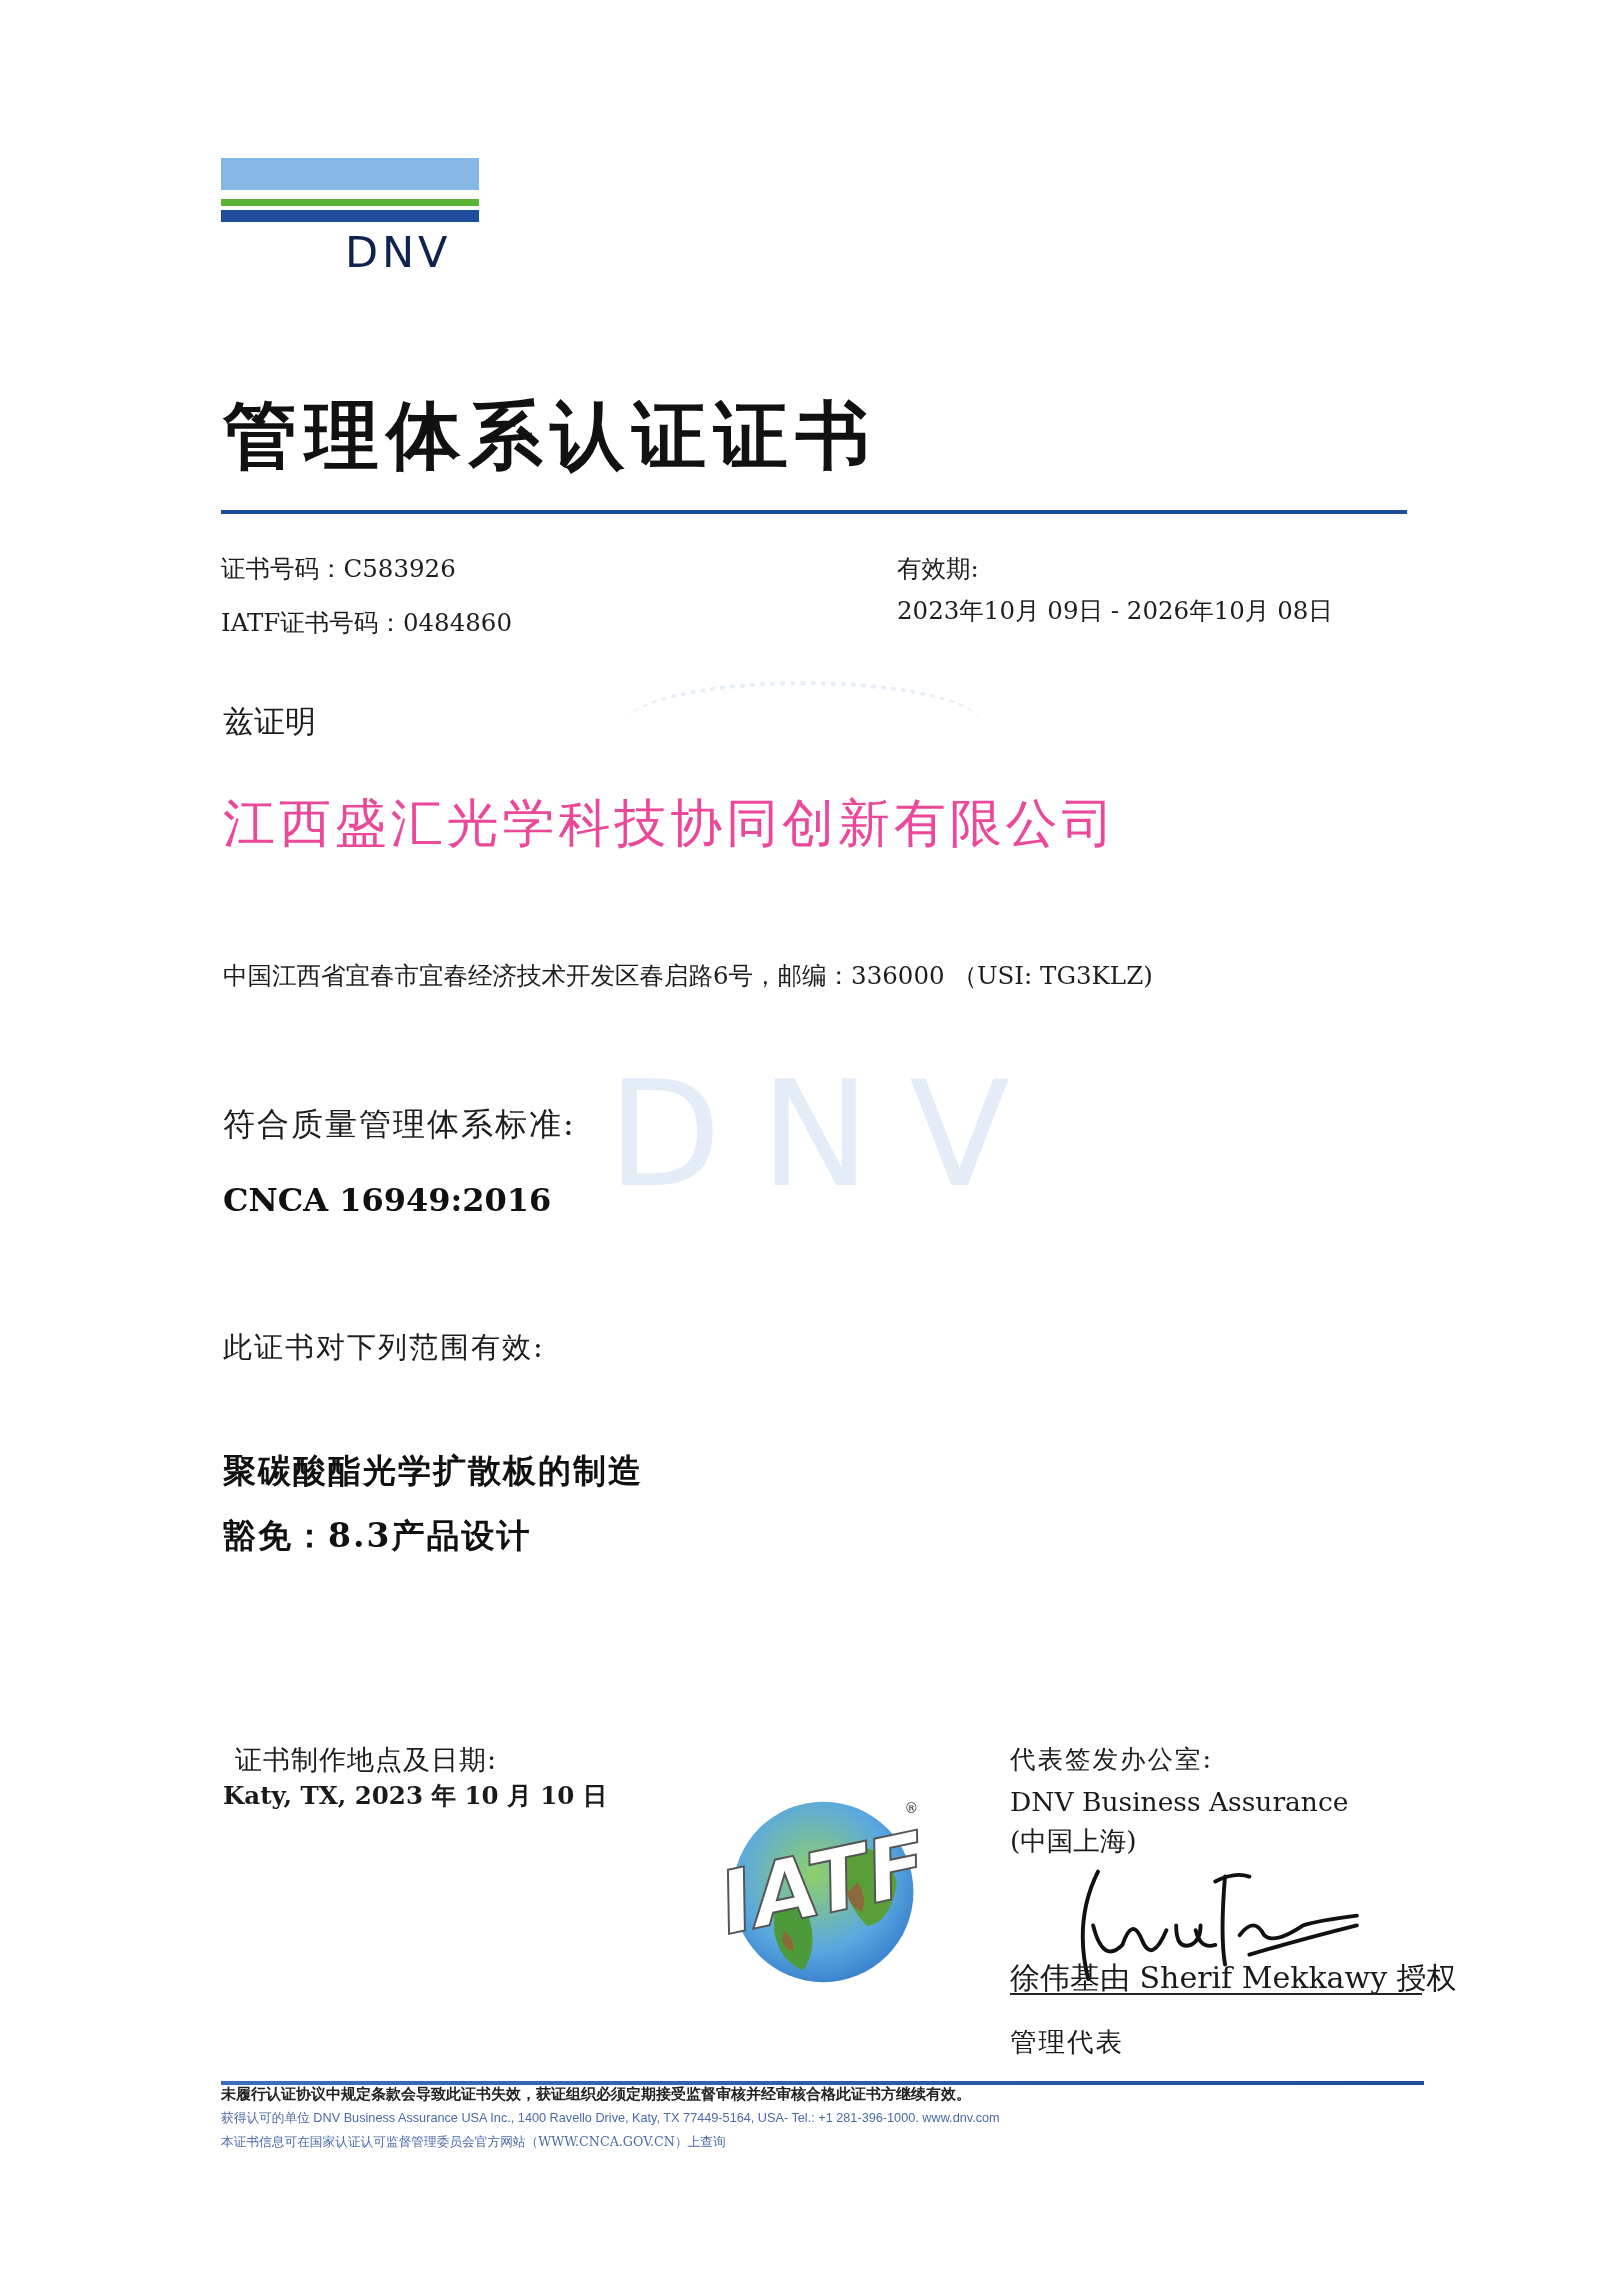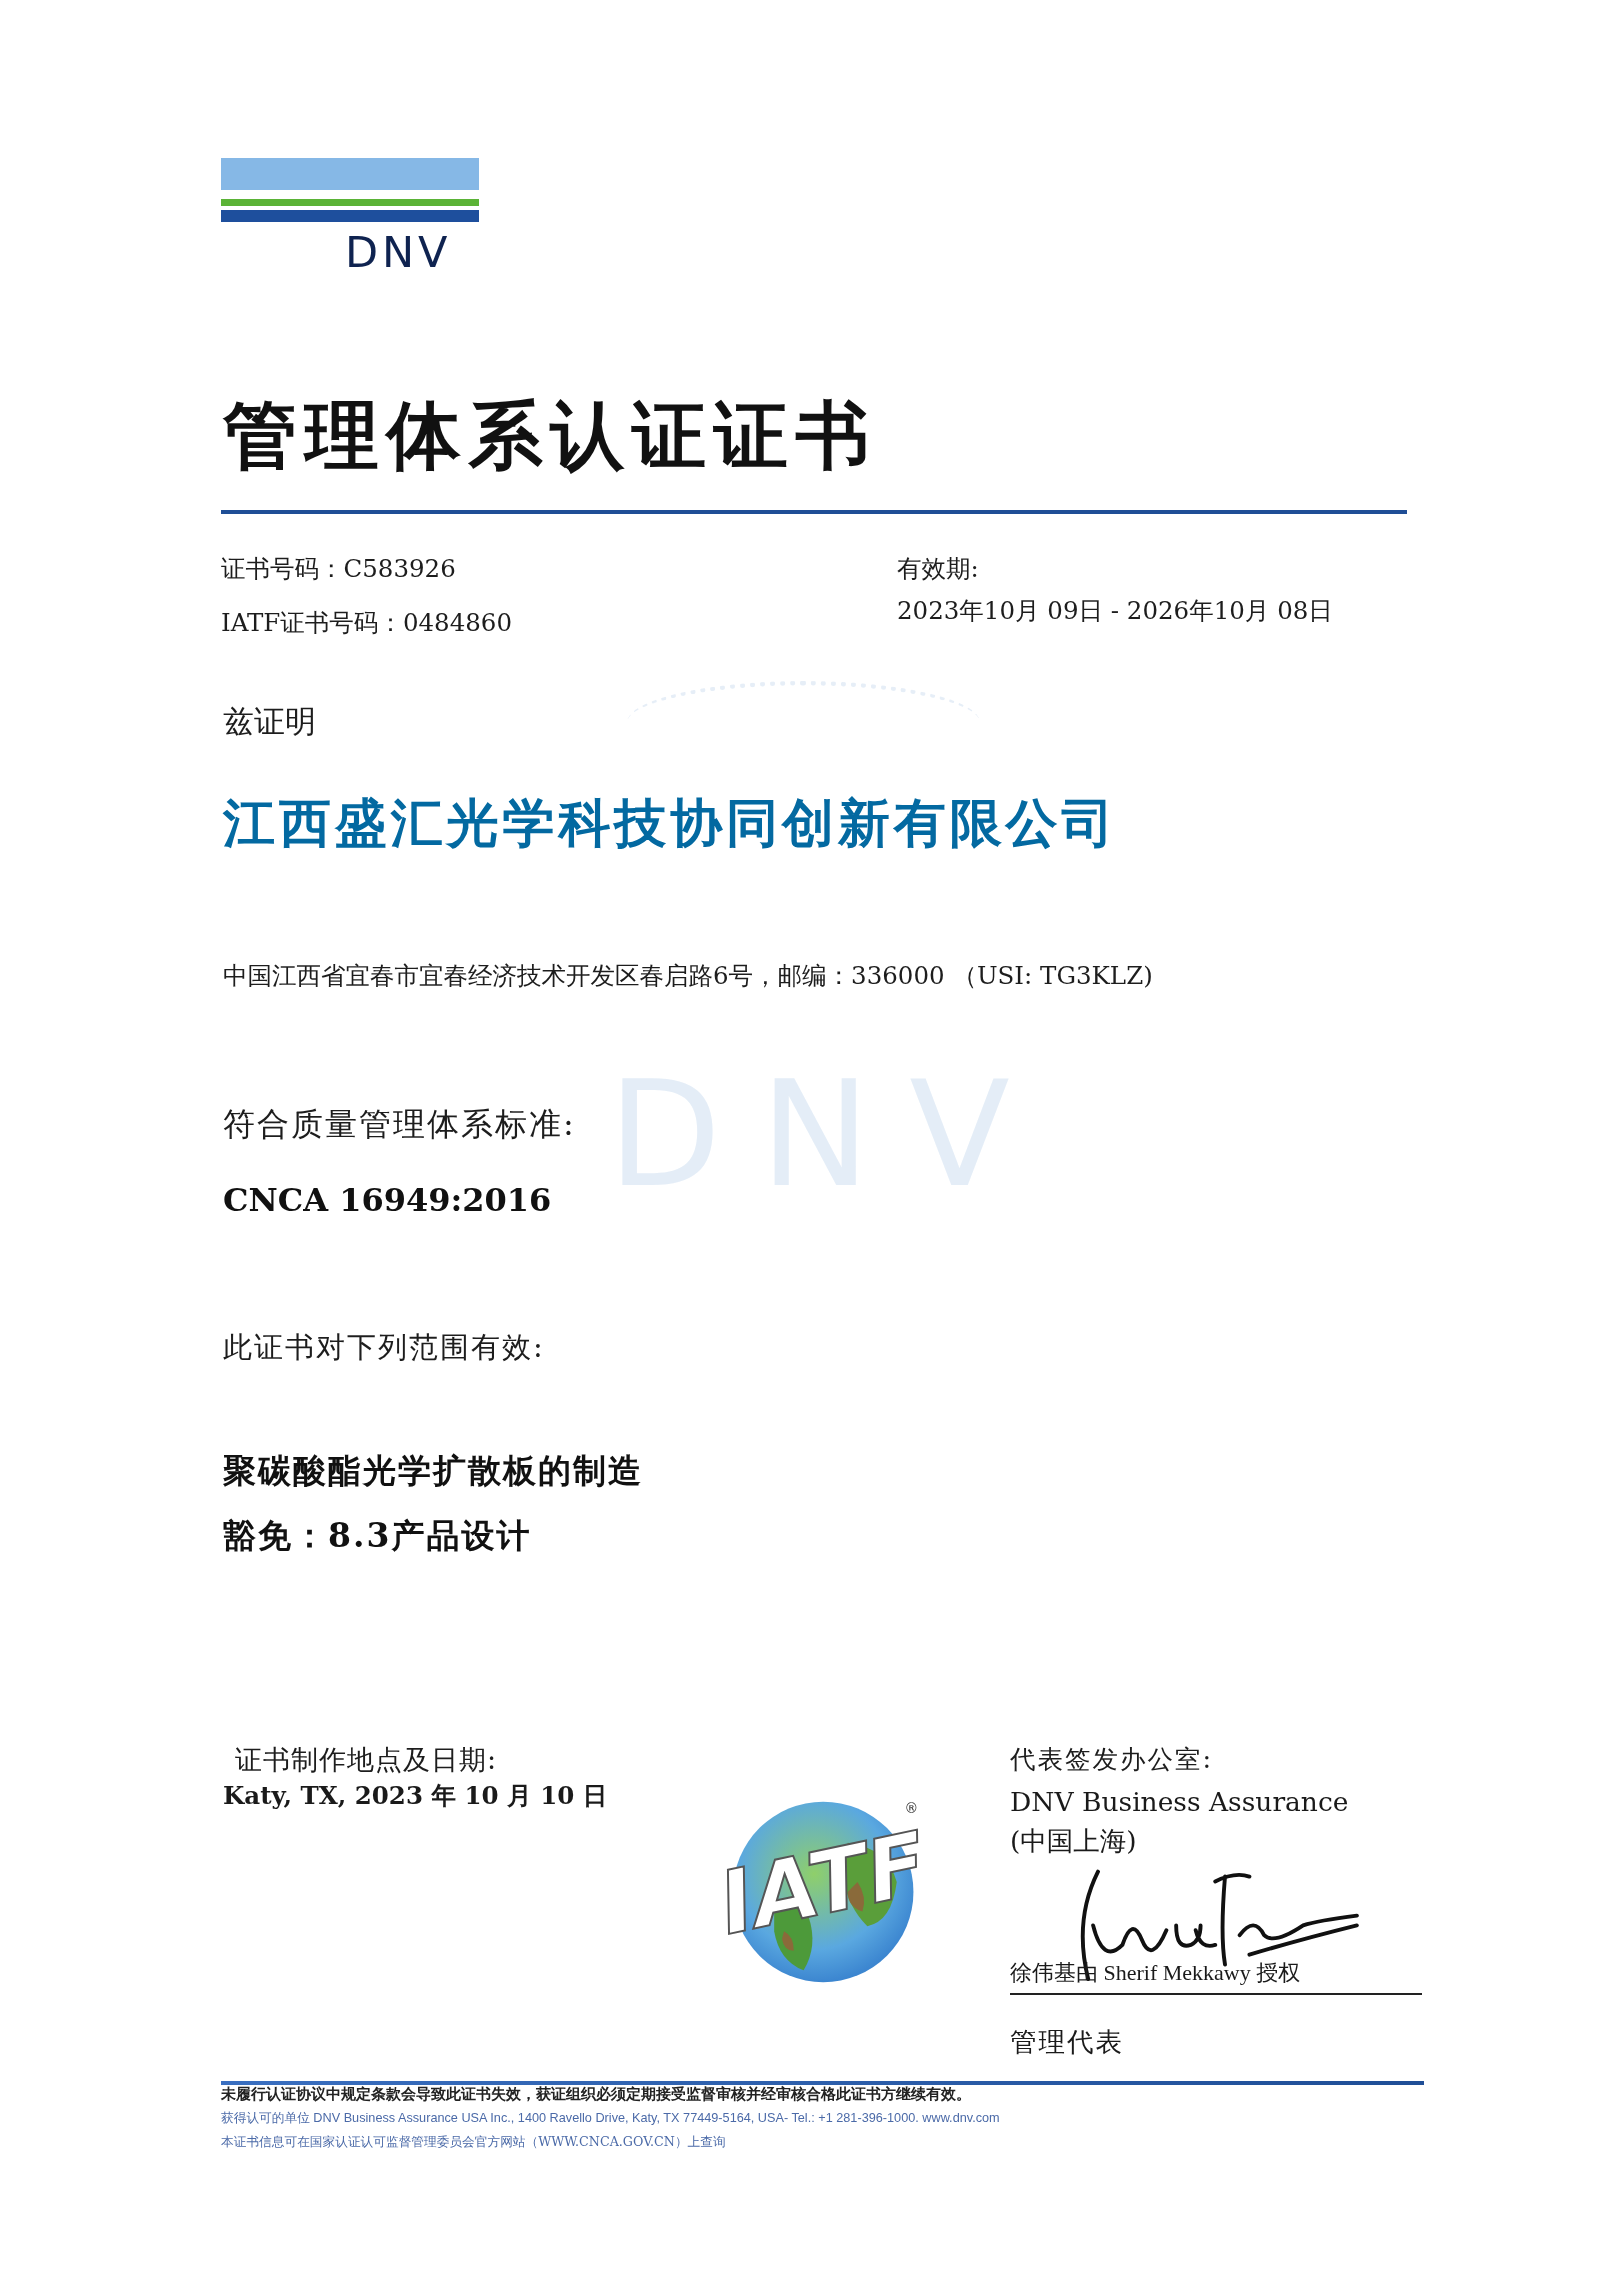--- a/index.html
+++ b/index.html
@@ -12,37 +12,37 @@
     .logo-text { left: 345px; top: 227px; font-family: "DejaVu Sans", "Liberation Sans", sans-serif;
       font-size: 43px; letter-spacing: 3.9px; color: #0f2350; font-weight: normal; }
     .title { left: 223px; top: 387px; font-size: 74px; font-weight: bold; letter-spacing: 7.8px; color: #111; }
     .rule { left: 221px; top: 510px; width: 1186px; height: 3.9px; background: #1f4e96; }
     .txt { font-size: 24.5px; color: #1d1d1d; }
     .cert-no { left: 221px; top: 552px; }
     .iatf-no { left: 221px; top: 594px; margin-top: 12px; }
     .validity-label { left: 897px; top: 552px; }
     .validity-range { left: 897px; top: 594px; }
     .certify { left: 223px; top: 701px; font-size: 31px; }
-    .company { left: 223px; top: 789px; font-size: 52px; font-weight: bold; letter-spacing: 3.9px; color: #0369a1; }
+    .company { left: 223px; top: 789px; font-size: 52px; font-weight: normal; letter-spacing: 3.9px; color: #ec4899; }
     .address { left: 223px; top: 959px; font-size: 24.5px; }
     .std-label { left: 223px; top: 1103px; font-size: 32px; letter-spacing: 2px; }
     .std-value { left: 223px; top: 1181px; font-size: 32px; font-weight: bold; color: #111; }
     .scope-label { left: 223px; top: 1328px; font-size: 29px; letter-spacing: 2px; }
     .scope-line { left: 223px; font-size: 33px; font-weight: bold; color: #111; letter-spacing: 2px; }
     .watermark { left: 608px; top: 1049px; font-family: "DejaVu Sans", sans-serif; font-size: 147px;
       color: #d9e6f4; opacity: 0.7; letter-spacing: 39px; }
     .wm-arc { left: 627px; top: 681px; width: 353px; height: 78px; border-top: 5.9px dotted #d6e3f2;
       border-radius: 50% 50% 0 0; opacity: 0.6; }
     .place-label { left: 235px; top: 1742px; font-size: 27px; letter-spacing: 1px; text-align: center; }
     .place-value { left: 223px; top: 1779px; font-size: 24.5px; font-weight: bold; }
     .office-label { left: 1010px; top: 1742px; font-size: 25.5px; letter-spacing: 2px; }
     .office-name { left: 1010px; top: 1786px; font-size: 26.5px; }
     .office-loc { left: 1010px; top: 1823px; font-size: 26.5px; }
     .sig-line { left: 1010px; top: 1993px; width: 412px; height: 2px; background: #222; }
-    .sig-text { left: 1010px; top: 1958px; font-size: 22px; font-family: Liberation Serif, serif; }
+    .sig-text { left: 1010px; top: 1958px; font-size: 30px; }
     .sig-role { left: 1010px; top: 2024px; font-size: 26.5px; letter-spacing: 2px; }
     .signature { left: 1068px; top: 1857px; width: 314px; height: 127px; }
     .iatf-logo { left: 681px; top: 1784px; width: 255px; height: 206px; }
     .footer-rule { left: 221px; top: 2081px; width: 1203px; height: 3.9px;
       background: linear-gradient(to right, #3a6fc0, #1f4e96); }
     .foot1 { left: 221px; top: 2085px; font-size: 15px; font-weight: bold; color: #222; text-align: center; }
     .foot2 { left: 221px; top: 2110px; font-size: 12.7px; color: #4b6aa8; font-family: "Liberation Sans", sans-serif; }
     .foot3 { left: 221px; top: 2134px; font-size: 12.7px; color: #4b6aa8; }
   </style>
 </head>

